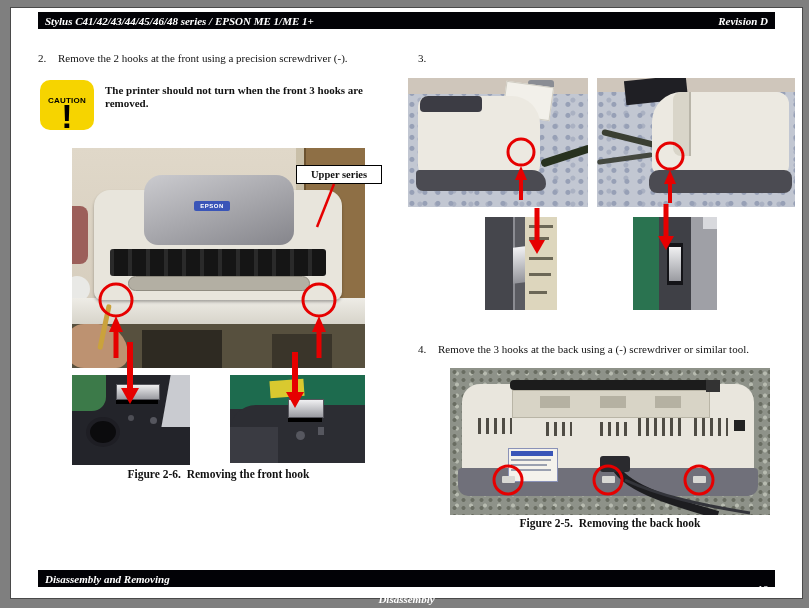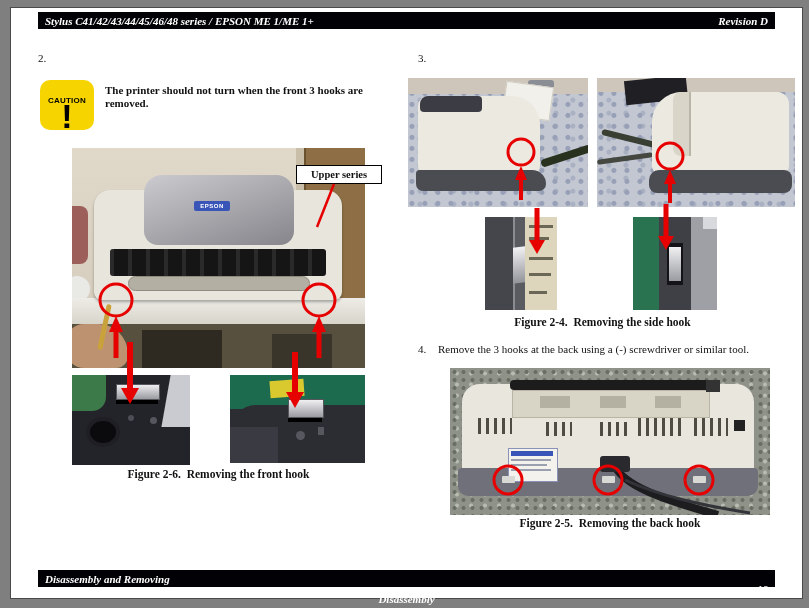--- a/index.html
+++ b/index.html
@@ -41,20 +41,21 @@
 <div class="canvas">
   <div class="page"></div>
 
   <div class="bar" style="top:12px;">
     <span>Stylus C41/42/43/44/45/46/48 series / EPSON ME 1/ME 1+</span>
     <span>Revision D</span>
   </div>
 
   <div class="step" style="left:38px;top:52px;width:360px;">
     <span class="step-num">2.</span>
+    <span class="step-text">Remove the 2 hooks at the front using a precision screwdriver (-).</span>
   </div>
 
   <div class="caution-box">
     <div class="caution-word">CAUTION</div>
     <div class="caution-bang">!</div>
   </div>
   <div class="caution-text">The printer should not turn when the front 3 hooks are removed.</div>
 
   <div class="photo" style="left:72px;top:148px;width:293px;height:220px;">
     <div class="ph" style="inset:0;background:linear-gradient(#e0d8c9,#d2c9b9);"></div>
@@ -130,21 +131,20 @@
     <div class="ph" style="left:44px;top:74px;width:18px;height:3px;background:#6b6756;"></div>
     <div class="ph" style="left:28px;top:30px;width:12px;height:36px;background:linear-gradient(#f2f2f4,#93949a);transform:skewY(-8deg);"></div>
   </div>
   <div class="photo" style="left:633px;top:217px;width:84px;height:93px;background:#9fa0a6;">
     <div class="ph" style="left:0;top:0;width:26px;height:93px;background:#2a7350;"></div>
     <div class="ph" style="left:26px;top:0;width:32px;height:93px;background:#3f4046;"></div>
     <div class="ph" style="left:34px;top:26px;width:16px;height:42px;background:#141418;"></div>
     <div class="ph" style="left:36px;top:30px;width:12px;height:34px;background:linear-gradient(#f0f0f2,#9a9ba1);"></div>
     <div class="ph" style="left:70px;top:0;width:14px;height:12px;background:#d8d9dd;"></div>
   </div>
-  <div class="caption" style="left:430px;top:316px;width:345px;">Figure 2-4.  Removing the side hook</div>
 
   <div class="step" style="left:418px;top:343px;width:370px;">
     <span class="step-num">4.</span>
     <span class="step-text">Remove the 3 hooks at the back using a (-) screwdriver or similar tool.</span>
   </div>
 
   <div class="photo granite" style="left:450px;top:368px;width:320px;height:147px;">
     <div class="ph" style="left:12px;top:16px;width:292px;height:92px;background:#e9e6dd;border-radius:18px 18px 8px 8px;"></div>
     <div class="ph" style="left:60px;top:12px;width:200px;height:10px;background:#1c1c1c;border-radius:4px;"></div>
     <div class="ph" style="left:62px;top:22px;width:196px;height:26px;background:#d8d4c6;border:1px solid #b9b5a6;"></div>

